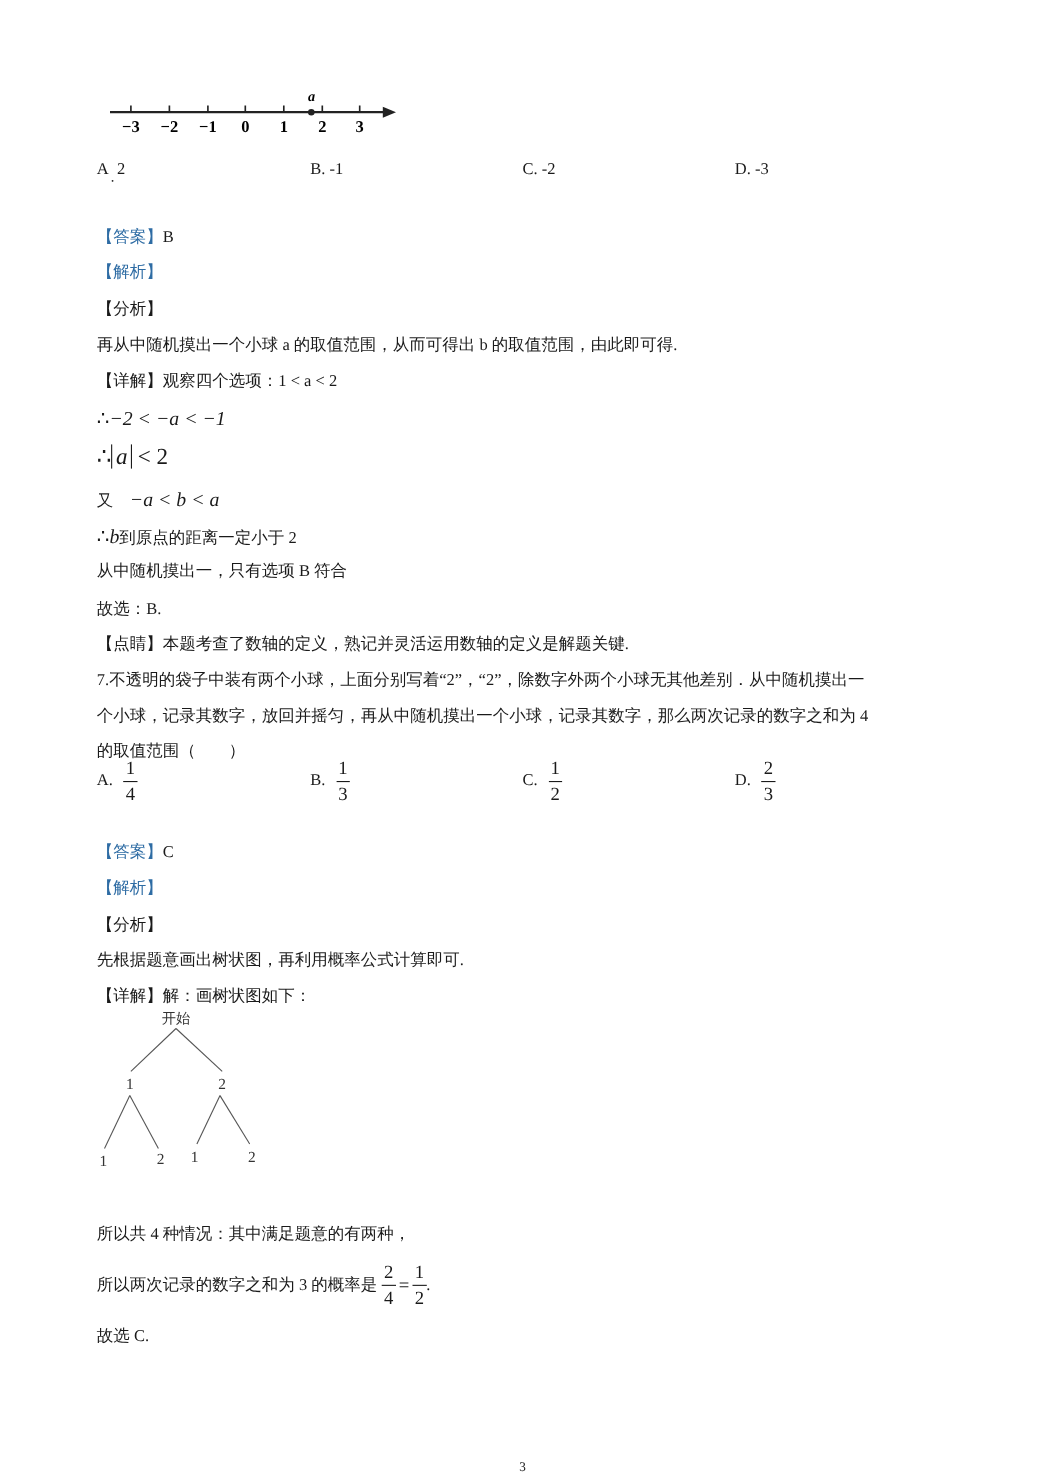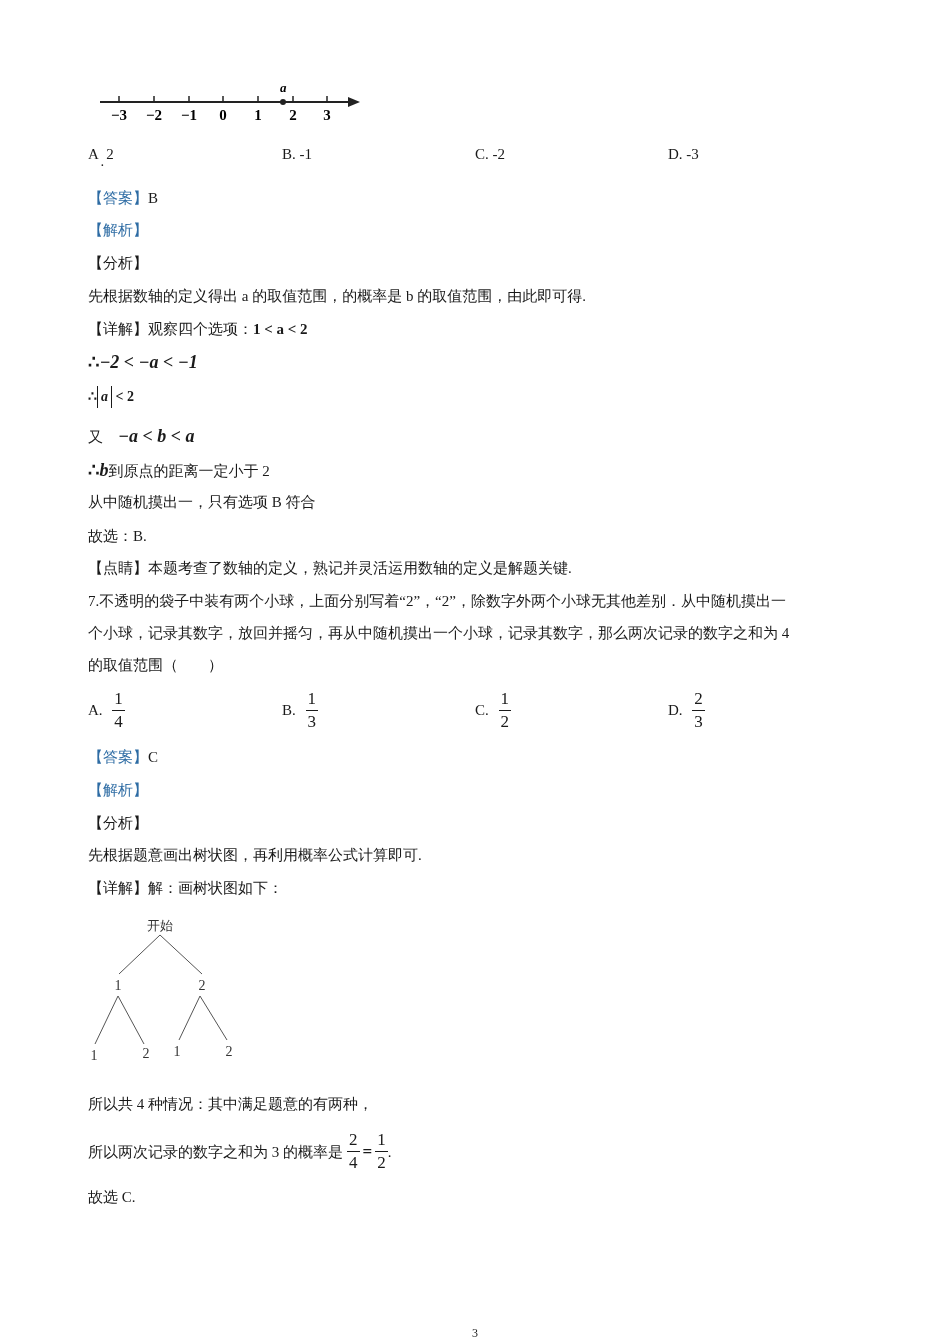--- a/index.html
+++ b/index.html
@@ -1,21 +1,21 @@
 <!DOCTYPE html>
 <html><head>
 <meta charset="utf-8">
 <style>
   html, body { margin: 0; padding: 0; background: #ffffff; }
   body { width: 950px; height: 1344px; position: relative; overflow: hidden;
          font-family: "Liberation Serif", "DejaVu Serif", serif; color: #1a1a1a; }
   .abs { position: absolute; }
-  .line { position: absolute; left: 88px; font-size: 15px; line-height: 20px; white-space: nowrap; }
+  .line { position: absolute; left: 88px; font-size: 15px; line-height: 20px; white-space: nowrap; margin-top: 18px; }
   .tag-blue { color: #2e6ca4; }
-  .math { font-family: "Liberation Serif", "DejaVu Serif", serif; font-size: 17px; font-weight: bold; }
+  .math { font-family: "Liberation Serif", "DejaVu Serif", serif; font-size: 17px; }
   .math i { font-style: italic; }
   .opt { position: absolute; font-size: 15px; white-space: nowrap; }
   .frac { display: inline-flex; flex-direction: column; align-items: center; vertical-align: middle; font-size: 17px; line-height: 20px; margin-left: 6px; }
   .frac .num { padding: 0 2px; }
   .frac .bar { width: 100%; height: 1px; background: #1a1a1a; margin: 1px 0; }
   .abs-bar { display:inline-block; border-left:1px solid #1a1a1a; border-right:1px solid #1a1a1a; padding: 0 3px; line-height: 22px; }
   svg text { font-family: "Liberation Serif", "DejaVu Serif", serif; }
   .page-num { position: absolute; top: 1326px; left: 0; width: 950px; text-align: center; font-size: 12px; }
 </style>
 </head>
@@ -58,28 +58,28 @@
 </div>
 <div class="opt" style="left:668px;top:146px;">
   <span>D.</span>&nbsp;<span>-3</span>
 </div>
 
 <div class="line" style="top:188px;">
   <span class="tag-blue">【答案】</span><span>B</span>
 </div>
 <div class="line tag-blue" style="top:220px;">【解析】</div>
 <div class="line" style="top:253px;">【分析】</div>
-<div class="line" style="top:286px;">先根据数轴的定义得出 a 的取值范围，的概率是 b 的取值范围，由此即可得.</div>
+<div class="line" style="top:286px;">再从中随机摸出一个小球 a 的取值范围，从而可得出 b 的取值范围，由此即可得.</div>
 <div class="line" style="top:319px;">
   <span>【详解】</span><span>观察四个选项：</span><span class="math" style="font-size:15px;">1 &lt; a &lt; 2</span>
 </div>
 <div class="line math" style="top:351px;font-size:18px;line-height:22px;">
   <span>∴</span><i>−2 &lt; −a &lt; −1</i>
 </div>
-<div class="line math" style="top:386px;font-size:14px;line-height:22px;">
+<div class="line math" style="top:386px;font-size:21px;line-height:22px;">
   <span>∴</span><span class="abs-bar"><i>a</i></span> <span>&lt; 2</span>
 </div>
 <div class="line" style="top:425px;font-size:15px;line-height:22px;">
   <span>又</span>&nbsp;&nbsp;&nbsp;&nbsp;<i class="math" style="font-size:18px;">−a &lt; b &lt; a</i>
 </div>
 <div class="line" style="top:459px;line-height:22px;">
   <span class="math" style="font-size:18px;">∴</span><i class="math" style="font-size:18px;">b</i><span>到原点的距离一定小于 2</span>
 </div>
 <div class="line" style="top:492px;">从中随机摸出一，只有选项 B 符合</div>
 <div class="line" style="top:526px;">故选：B.</div>

